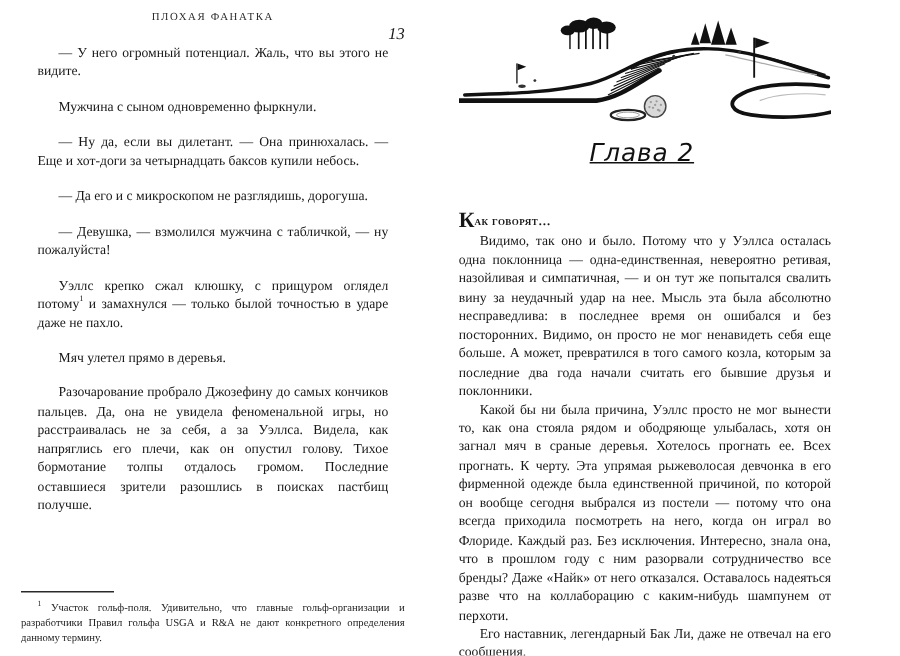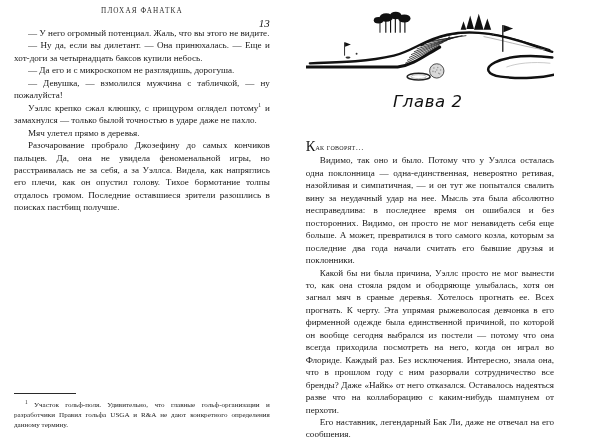--- a/index.html
+++ b/index.html
@@ -58,21 +58,21 @@
     right: 0;
     top: 0;
     font-style: italic;
     font-size: 11px;
     color: #1a1a1a;
     line-height: 14px;
     margin-top: 12px;
   }
 
   .body-text p {
-    margin: 0;
+    margin: 11px;
     font-size: 9.1px;
     line-height: 12.45px;
     text-align: justify;
     text-indent: 14px;
     hyphens: manual;
     color: #171717;
   }
 
   .footnote-area {
     position: absolute;
@@ -123,38 +123,40 @@
 
   .chapter-title {
     text-align: center;
     font-size: 16.5px;
     font-style: italic;
     font-family: "DejaVu Sans", sans-serif;
     letter-spacing: 0.6px;
     color: #111111;
     margin: 2px 0 0 0;
     padding-right: 4px;
+    text-decoration: underline;
   }
 
   .chapter-body {
     margin-top: 30px;
   }
   .chapter-body p {
     margin: 0;
     font-size: 9.1px;
     line-height: 12.45px;
     text-align: justify;
     text-indent: 14px;
     color: #171717;
   }
   .chapter-body p.no-indent {
     text-indent: 0;
   }
   .epigraph-lead {
     text-indent: 0 !important;
+    font-weight: bold;
   }
   .dropcap {
     font-size: 14.5px;
     line-height: 9px;
     vertical-align: -1px;
   }
   .smallcaps-run {
     font-variant: small-caps;
     font-size: 8.2px;
     letter-spacing: 0.3px;
@@ -167,20 +169,21 @@
 
   <div class="page page-left">
 
     <div class="running-head">
       <div class="book-title">ПЛОХАЯ ФАНАТКА</div>
       <div class="folio">13</div>
     </div>
 
     <div class="body-text">
       <p>— У него огромный потенциал. Жаль, что вы этого не видите.</p>
+      <p>Мужчина с сыном одновременно фыркнули.</p>
       <p>— Ну да, если вы дилетант. — Она принюхалась. — Еще и хот-доги за четырнадцать баксов купили небось.</p>
       <p>— Да его и с микроскопом не разглядишь, дорогуша.</p>
       <p>— Девушка, — взмолился мужчина с табличкой, — ну пожалуйста!</p>
       <p><span>Уэллс крепко сжал клюшку, с прищуром оглядел потому</span><span class="fn-ref">1</span><span> и замахнулся — только былой точностью в ударе даже не пахло.</span></p>
       <p>Мяч улетел прямо в деревья.</p>
       <p>Разочарование пробрало Джозефину до самых кончиков пальцев. Да, она не увидела феноменальной игры, но расстраивалась не за себя, а за Уэллса. Видела, как напряглись его плечи, как он опустил голову. Тихое бормотание толпы отдалось громом. Последние оставшиеся зрители разошлись в поисках пастбищ получше.</p>
     </div>
 
     <div class="footnote-area">
       <div class="footnote-rule"></div>

